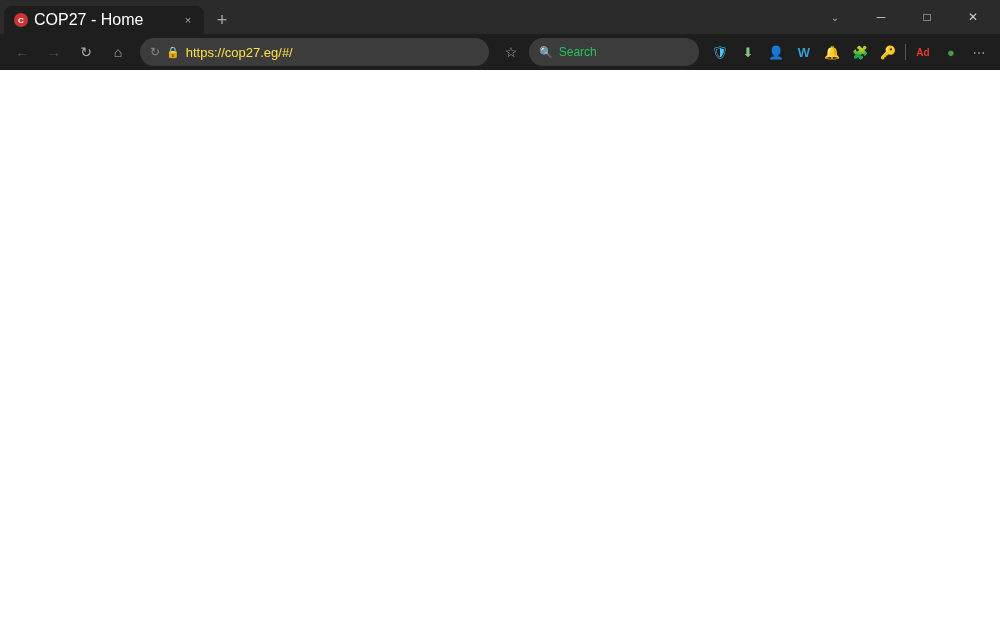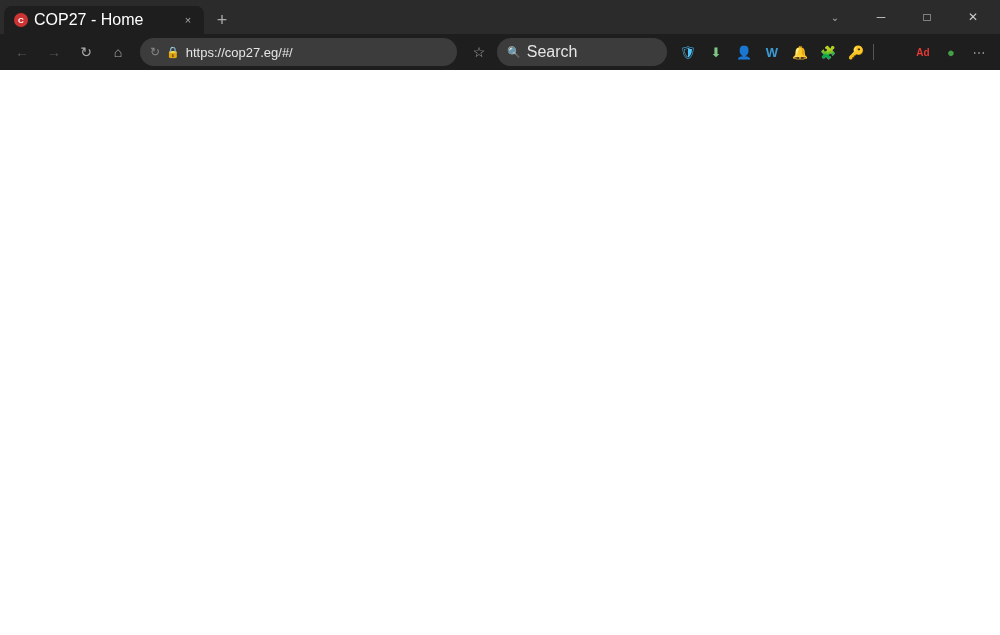--- a/index.html
+++ b/index.html
@@ -175,21 +175,21 @@
       margin: 0 4px;
     }
 
     .lock-icon {
       color: #888;
       font-size: 11px;
     }
 
     .address-text {
       flex: 1;
-      color: #e5e5e5;
+      color: #fde047;
       font-size: 13px;
       white-space: nowrap;
       overflow: hidden;
       text-overflow: ellipsis;
     }
 
     .refresh-indicator {
       color: #888;
       font-size: 12px;
     }
@@ -217,22 +217,22 @@
       width: 170px;
       cursor: pointer;
     }
 
     .search-icon-sm {
       color: #888;
       font-size: 11px;
     }
 
     .search-text {
-      color: #e5e5e5;
-      font-size: 16px;
+      color: #22c55e;
+      font-size: 12px;
     }
 
     
     .toolbar-icons {
       display: flex;
       align-items: center;
       gap: 2px;
       margin-left: 4px;
     }
 
@@ -322,20 +322,20 @@
 
     <div class="toolbar-icons">
       <div class="toolbar-icon icon-shield">🛡</div>
       <div class="toolbar-icon icon-download">⬇</div>
       <div class="toolbar-icon icon-profile">👤</div>
       <div class="toolbar-icon icon-w">W</div>
       <div class="toolbar-icon icon-notify">🔔</div>
       <div class="toolbar-icon icon-ext">🧩</div>
       <div class="toolbar-icon icon-key">🔑</div>
       <div class="nav-separator"></div>
-      <div class="toolbar-icon icon-adblock" style="font-size:10px; font-weight:bold;margin-left:32px;">Ad</div>
+      <div class="toolbar-icon icon-adblock" style="font-size:10px; font-weight:bold;">Ad</div>
       <div class="toolbar-icon icon-green">●</div>
       <div class="toolbar-icon icon-menu">⋯</div>
     </div>
   </div>
 </div>
 
 <div class="page-content"></div>
 
 </body></html>

